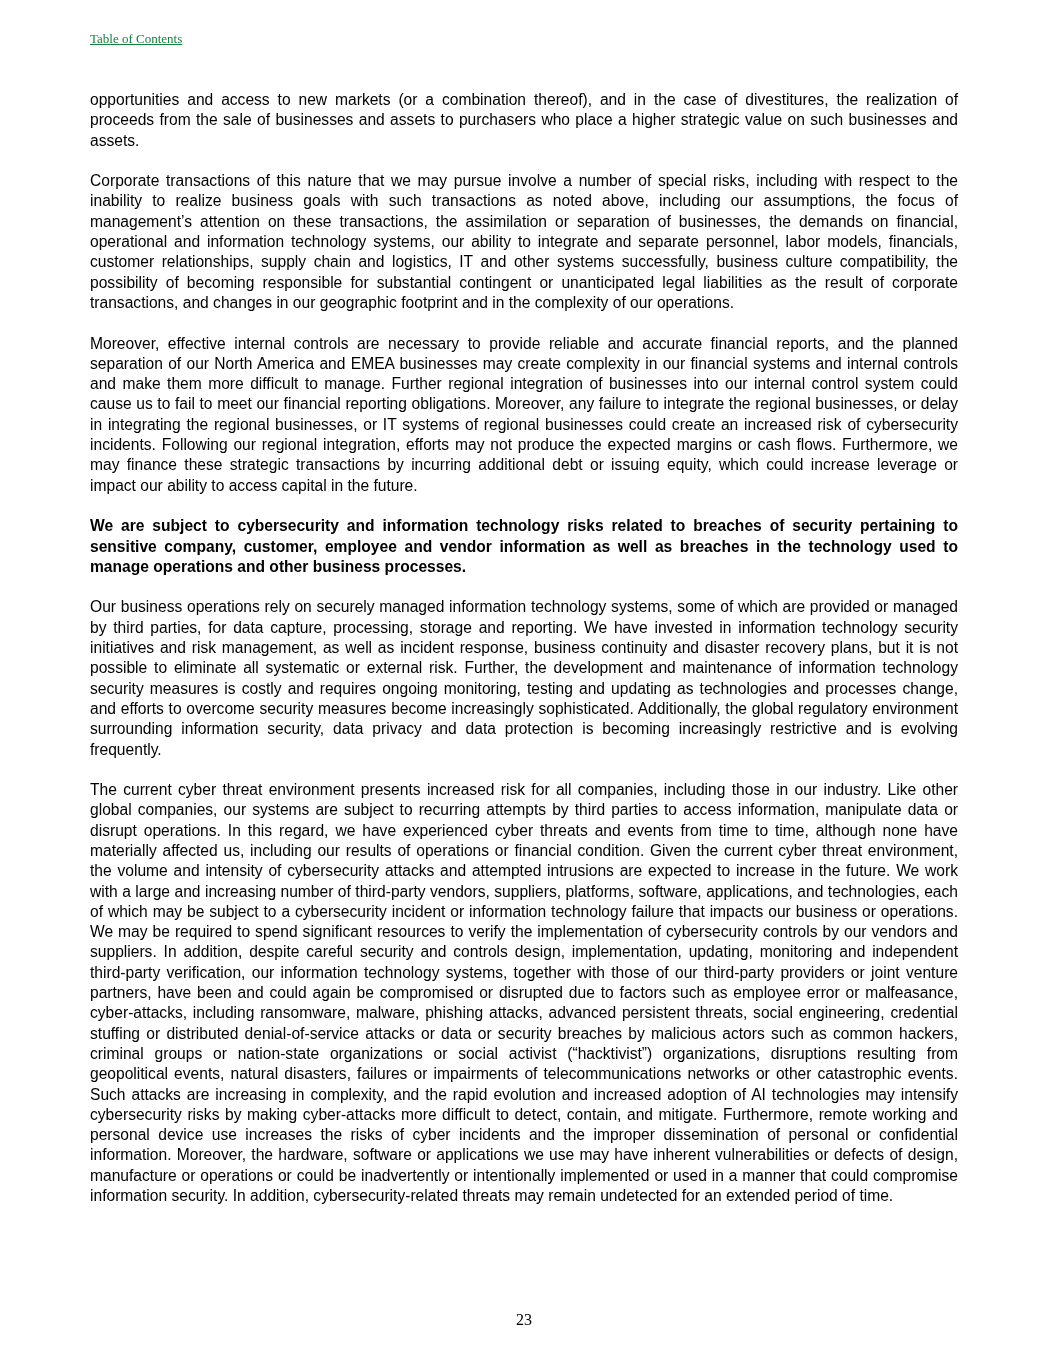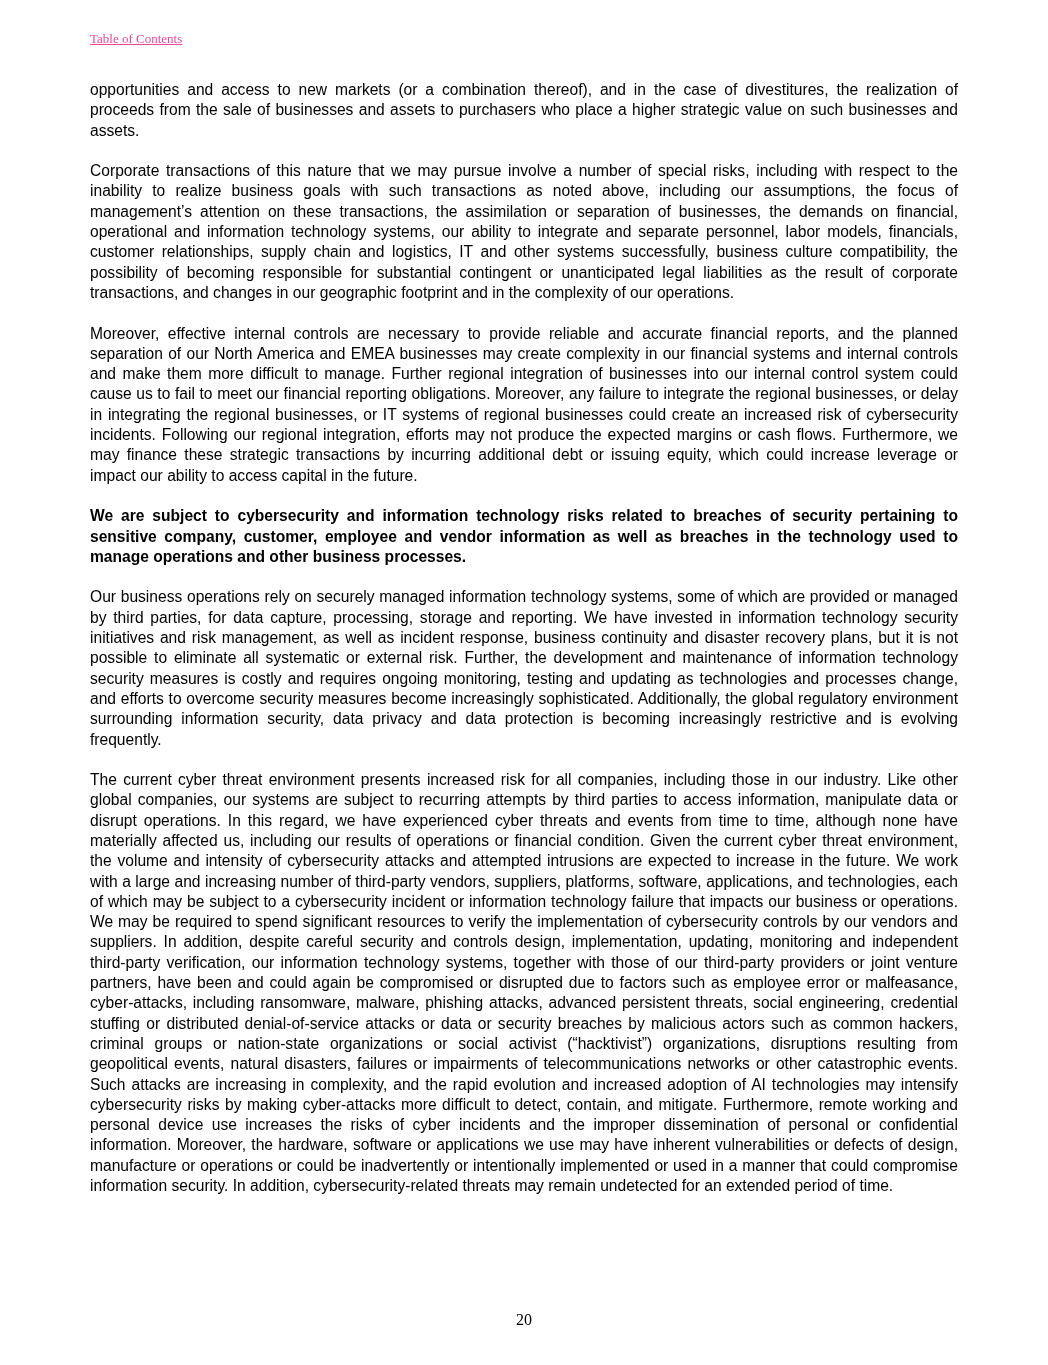--- a/index.html
+++ b/index.html
@@ -13,28 +13,28 @@
     position: relative;
     overflow: hidden;
     color: #000000;
   }
   .toc-link {
     position: absolute;
     left: 90px;
     top: 31px;
     font-family: "Liberation Serif", serif;
     font-size: 13px;
-    color: #ec4899;
+    color: #15803d;
     text-decoration: underline;
     cursor: pointer;
   }
   .content {
     position: absolute;
     left: 90px;
-    top: 80px;
+    top: 90px;
     width: 868px;
     font-family: "Liberation Sans", sans-serif;
     font-size: 15.6px;
     line-height: 20.3px;
   }
   .content p {
     margin: 0 0 20.3px 0;
     text-align: justify;
     text-align-last: left;
   }
@@ -58,13 +58,13 @@
 
 <div class="content">
   <p>opportunities and access to new markets (or a combination thereof), and in the case of divestitures, the realization of proceeds from the sale of businesses and assets to purchasers who place a higher strategic value on such businesses and assets.</p>
   <p>Corporate transactions of this nature that we may pursue involve a number of special risks, including with respect to the inability to realize business goals with such transactions as noted above, including our assumptions, the focus of management’s attention on these transactions, the assimilation or separation of businesses, the demands on financial, operational and information technology systems, our ability to integrate and separate personnel, labor models, financials, customer relationships, supply chain and logistics, IT and other systems successfully, business culture compatibility, the possibility of becoming responsible for substantial contingent or unanticipated legal liabilities as the result of corporate transactions, and changes in our geographic footprint and in the complexity of our operations.</p>
   <p>Moreover, effective internal controls are necessary to provide reliable and accurate financial reports, and the planned separation of our North America and EMEA businesses may create complexity in our financial systems and internal controls and make them more difficult to manage. Further regional integration of businesses into our internal control system could cause us to fail to meet our financial reporting obligations. Moreover, any failure to integrate the regional businesses, or delay in integrating the regional businesses, or IT systems of regional businesses could create an increased risk of cybersecurity incidents. Following our regional integration, efforts may not produce the expected margins or cash flows. Furthermore, we may finance these strategic transactions by incurring additional debt or issuing equity, which could increase leverage or impact our ability to access capital in the future.</p>
   <p class="heading">We are subject to cybersecurity and information technology risks related to breaches of security pertaining to sensitive company, customer, employee and vendor information as well as breaches in the technology used to manage operations and other business processes.</p>
   <p>Our business operations rely on securely managed information technology systems, some of which are provided or managed by third parties, for data capture, processing, storage and reporting. We have invested in information technology security initiatives and risk management, as well as incident response, business continuity and disaster recovery plans, but it is not possible to eliminate all systematic or external risk. Further, the development and maintenance of information technology security measures is costly and requires ongoing monitoring, testing and updating as technologies and processes change, and efforts to overcome security measures become increasingly sophisticated. Additionally, the global regulatory environment surrounding information security, data privacy and data protection is becoming increasingly restrictive and is evolving frequently.</p>
   <p>The current cyber threat environment presents increased risk for all companies, including those in our industry. Like other global companies, our systems are subject to recurring attempts by third parties to access information, manipulate data or disrupt operations. In this regard, we have experienced cyber threats and events from time to time, although none have materially affected us, including our results of operations or financial condition. Given the current cyber threat environment, the volume and intensity of cybersecurity attacks and attempted intrusions are expected to increase in the future. We work with a large and increasing number of third-party vendors, suppliers, platforms, software, applications, and technologies, each of which may be subject to a cybersecurity incident or information technology failure that impacts our business or operations. We may be required to spend significant resources to verify the implementation of cybersecurity controls by our vendors and suppliers. In addition, despite careful security and controls design, implementation, updating, monitoring and independent third-party verification, our information technology systems, together with those of our third-party providers or joint venture partners, have been and could again be compromised or disrupted due to factors such as employee error or malfeasance, cyber-attacks, including ransomware, malware, phishing attacks, advanced persistent threats, social engineering, credential stuffing or distributed denial-of-service attacks or data or security breaches by malicious actors such as common hackers, criminal groups or nation-state organizations or social activist (“hacktivist”) organizations, disruptions resulting from geopolitical events, natural disasters, failures or impairments of telecommunications networks or other catastrophic events. Such attacks are increasing in complexity, and the rapid evolution and increased adoption of AI technologies may intensify cybersecurity risks by making cyber-attacks more difficult to detect, contain, and mitigate. Furthermore, remote working and personal device use increases the risks of cyber incidents and the improper dissemination of personal or confidential information. Moreover, the hardware, software or applications we use may have inherent vulnerabilities or defects of design, manufacture or operations or could be inadvertently or intentionally implemented or used in a manner that could compromise information security. In addition, cybersecurity-related threats may remain undetected for an extended period of time.</p>
 </div>
 
-<div class="page-number">20</div>
+<div class="page-number">23</div>
 
 </body></html>

